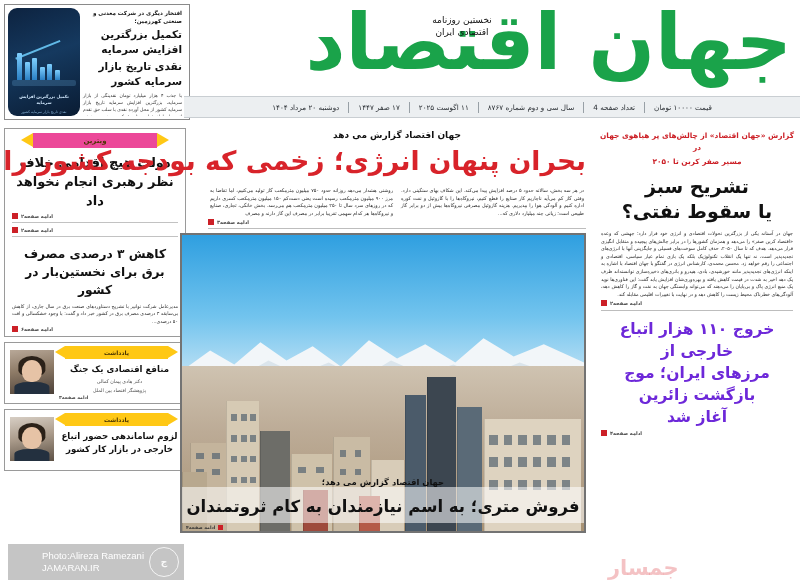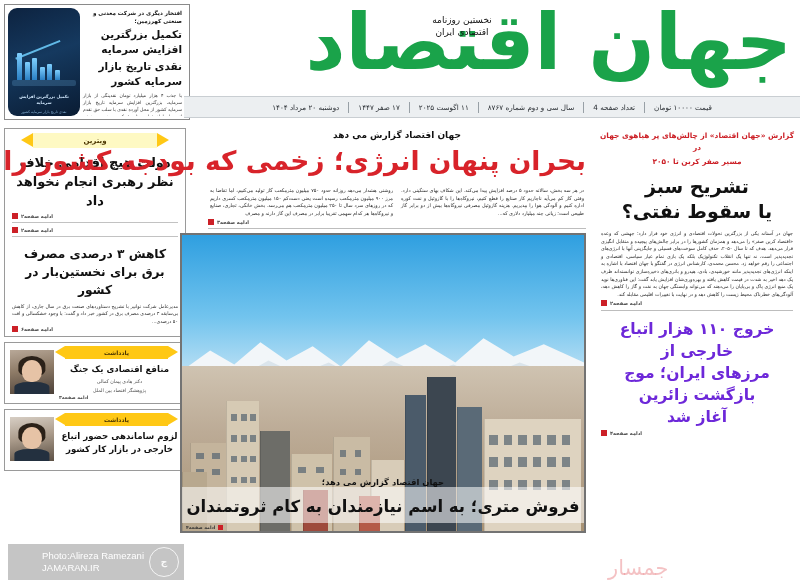--- a/index.html
+++ b/index.html
@@ -71,21 +71,21 @@
   .datestrip .sep{width:1px;height:11px;background:#98a0a6;}
 
   
   .col-left{position:absolute;left:4px;top:128px;width:182px;height:456px;}
   .col-mid{position:absolute;left:190px;top:128px;width:378px;height:456px;margin-left:18px;}
   .col-right{position:absolute;left:598px;top:128px;width:198px;height:456px;}
 
   
   .vbox{border:1px solid #9a9a9a;background:#fff;box-sizing:border-box;padding:0 0 4px 0;}
   .tag{
-    position:relative;height:15px;background:#fef9c3;margin:4px 28px 0 28px;
+    position:relative;height:15px;background:#ec4899;margin:4px 28px 0 28px;
     display:flex;align-items:center;justify-content:center;
   }
   .tag span{font-size:7px;font-weight:bold;color:#4a3500;letter-spacing:.5px;}
   .tag:before{
     content:"";position:absolute;right:-12px;top:0;width:0;height:0;
     border-top:7.5px solid transparent;border-bottom:7.5px solid transparent;border-left:12px solid #ffc815;
   }
   .tag:after{
     content:"";position:absolute;left:-12px;top:0;width:0;height:0;
     border-top:7.5px solid transparent;border-bottom:7.5px solid transparent;border-right:12px solid #ffc815;
@@ -187,21 +187,21 @@
   .watermark .wtxt{display:flex;flex-direction:column;direction:ltr;}
   .watermark .wtxt span{font-size:9.5px;color:#fff;line-height:12px;font-family:"Liberation Sans",sans-serif;}
 
   
   .r-kicker{font-size:7.4px;font-weight:bold;color:#cc2027;line-height:12px;text-align:center;padding:2px 2px 0 2px;}
   .r-head{font-size:19px;font-weight:bold;line-height:25px;color:#111;text-align:center;padding:6px 2px 2px 2px;}
   .r-body{font-size:4.8px;line-height:7.6px;color:#2b2b2b;text-align:justify;padding:4px 3px 0 3px;}
   .r-rule{height:1px;background:#bdbdbd;margin:4px 3px;}
   .r-head2{font-size:15.5px;font-weight:bold;line-height:22px;color:#6d28d9;text-align:center;padding:3px 2px 0 2px;}
   .r-wm{
-    position:absolute;left:10px;bottom:4px;font-size:21px;font-weight:normal;
+    position:absolute;left:10px;bottom:4px;font-size:21px;font-weight:bold;
     color:rgba(216,35,42,.28);letter-spacing:2px;
   }
   .hidden-ovf{overflow:hidden;}
 </style>
 </head>
 <body>
 
 <div class="page">
 
   <div class="topband">

